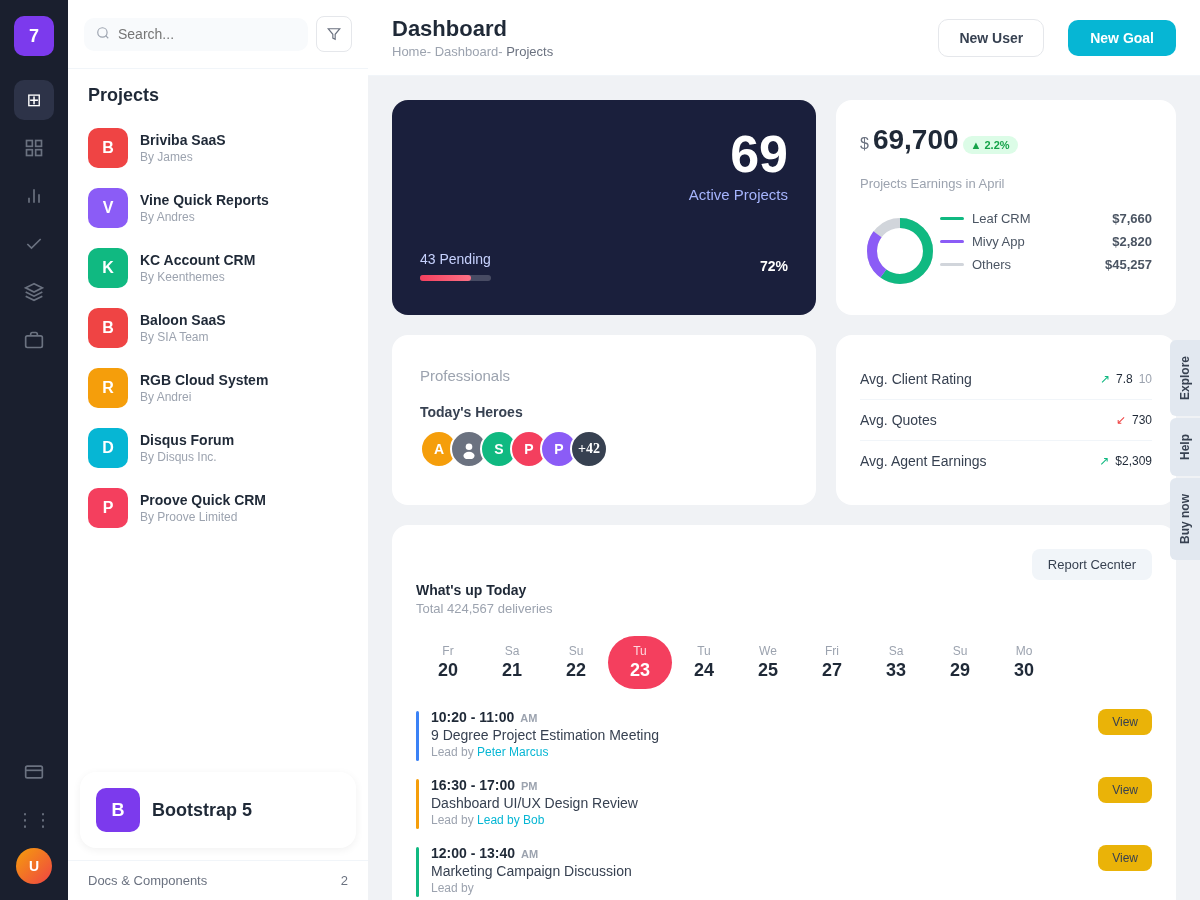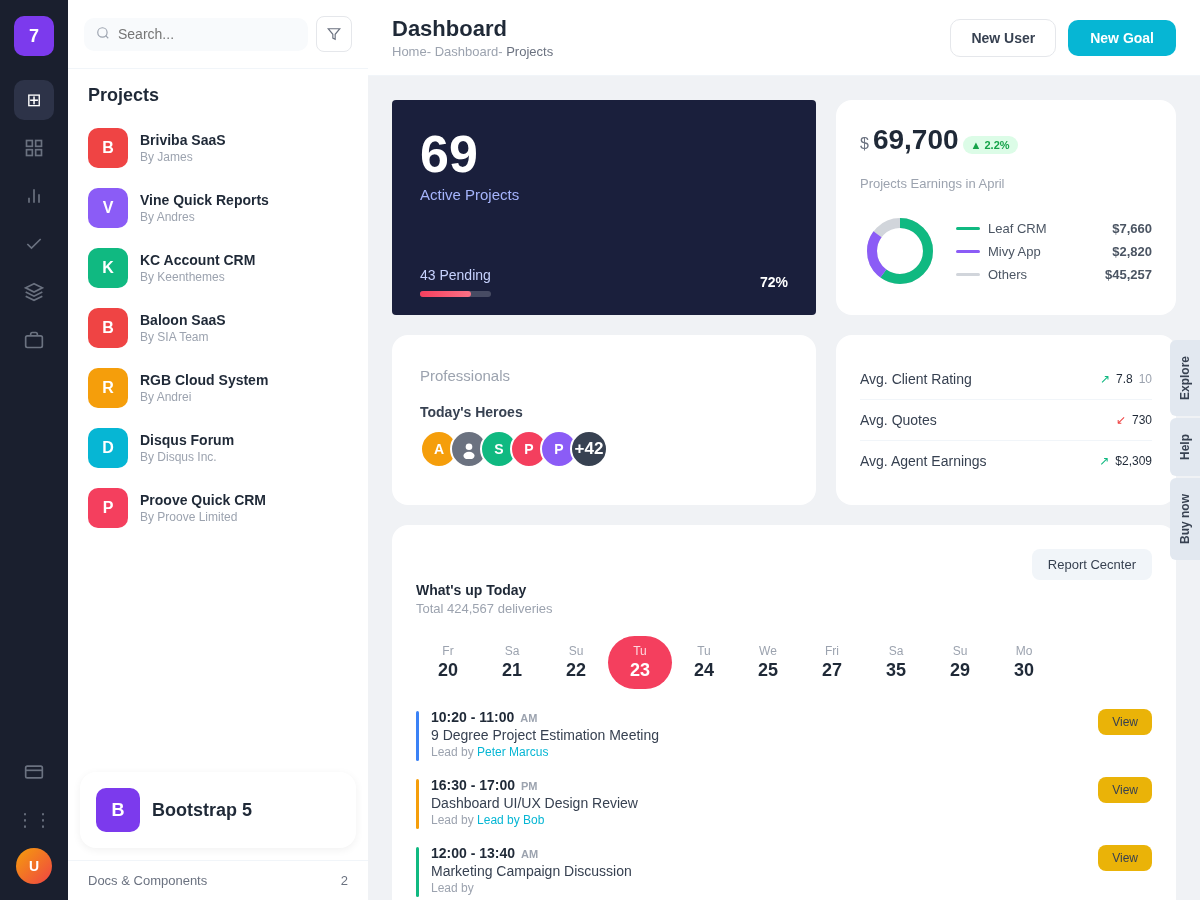--- a/index.html
+++ b/index.html
@@ -139,21 +139,21 @@
       padding: 16px 24px;
       display: flex;
       align-items: center;
       justify-content: space-between;
       border-bottom: 1px solid #f1f5f9;
     }
     .header-left {}
     .header-title { font-size: 22px; font-weight: 700; color: #1f2937; }
     .breadcrumb { font-size: 13px; color: #9ca3af; margin-top: 2px; }
     .breadcrumb span.active { color: #6b7280; font-weight: 500; }
-    .header-actions { display: flex; align-items: center; gap: 12px; padding-left: 36px; }
+    .header-actions { display: flex; align-items: center; gap: 24px; padding-left: 36px; }
     .btn-new-user {
       padding: 10px 20px;
       border: 1.5px solid #e5e7eb;
       border-radius: 10px;
       background: white;
       font-size: 14px; font-weight: 600; color: #374151;
       cursor: pointer;
     }
     .btn-new-goal {
       padding: 10px 22px;
@@ -171,29 +171,30 @@
       padding: 24px;
       display: grid;
       grid-template-columns: 1fr 340px;
       grid-template-rows: auto auto auto;
       gap: 20px;
     }
 
     
     .active-projects-card {
       background: #1a1f3c;
-      border-radius: 4px;
+      border-radius: 16px;
       padding: 28px;
       color: white;
       position: relative;
       overflow: hidden;
+      text-align: right;
     }
     .ap-number { font-size: 52px; font-weight: 700; line-height: 1; }
     .ap-label { font-size: 15px; color: #a5b4fc; margin-top: 6px; }
-    .ap-bottom { margin-top: 64px; display: flex; align-items: center; justify-content: space-between; }
+    .ap-bottom { margin-top: 48px; display: flex; align-items: center; justify-content: space-between; }
     .ap-pending { font-size: 14px; color: #c7d2fe; }
     .ap-percent { font-size: 14px; color: white; font-weight: 600; }
     .progress-bar-wrap { width: 100%; background: rgba(255,255,255,0.2); border-radius: 4px; height: 6px; margin-top: 8px; }
     .progress-bar-fill { height: 6px; border-radius: 4px; background: linear-gradient(90deg, #f43f5e, #fb7185); width: 72%; }
 
     
     .earnings-card {
       background: white;
       border-radius: 16px;
       padding: 24px;
@@ -201,21 +202,21 @@
     .earnings-amount { display: flex; align-items: baseline; gap: 4px; }
     .earnings-dollar { font-size: 16px; color: #6b7280; }
     .earnings-num { font-size: 28px; font-weight: 700; color: #1f2937; }
     .earnings-badge {
       background: #dcfce7; color: #16a34a;
       font-size: 11px; font-weight: 600;
       padding: 3px 8px; border-radius: 20px;
       display: flex; align-items: center; gap: 3px;
     }
     .earnings-label { font-size: 13px; color: #9ca3af; margin-top: 20px; }
-    .donut-section { display: flex; align-items: center; gap: 16px; margin-top: 20px; }
+    .donut-section { display: flex; align-items: flex-start; margin-top: 20px; }
     .donut-chart {
       width: 80px; height: 80px;
       flex-shrink: 0;
     }
     .legend { display: flex; flex-direction: column; gap: 8px; }
     .legend-item { display: flex; align-items: center; gap: 8px; font-size: 13px; color: #4b5563; }
     .legend-dot { width: 10px; height: 3px; border-radius: 2px; }
     .sidebar-tab {
       background: #e2e8f0;
       writing-mode: vertical-rl;
@@ -250,21 +251,21 @@
       flex-shrink: 0;
     }
     .hero-avatar:first-child { margin-left: 0; }
     .hero-more {
       width: 38px; height: 38px;
       border-radius: 50%;
       border: 2px solid white;
       margin-left: -8px;
       background: #374151;
       display: flex; align-items: center; justify-content: center;
-      font-size: 17px; font-weight: 700; color: white;
+      font-size: 14px; font-weight: 700; color: white; font-family: Liberation Serif, serif;
     }
 
     
     .highlights-card {
       background: white;
       border-radius: 16px;
       padding: 24px;
     }
     .highlights-title { font-size: 16px; font-weight: 700; color: #1f2937; margin-bottom: 20px; }
     .highlight-row {
@@ -609,21 +610,21 @@
         <div class="cal-day">
           <span class="cal-day-name">We</span>
           <span class="cal-day-num">25</span>
         </div>
         <div class="cal-day">
           <span class="cal-day-name">Fri</span>
           <span class="cal-day-num">27</span>
         </div>
         <div class="cal-day">
           <span class="cal-day-name">Sa</span>
-          <span class="cal-day-num">35</span>
+          <span class="cal-day-num">33</span>
         </div>
         <div class="cal-day">
           <span class="cal-day-name">Su</span>
           <span class="cal-day-num">29</span>
         </div>
         <div class="cal-day">
           <span class="cal-day-name">Mo</span>
           <span class="cal-day-num">30</span>
         </div>
       </div>

